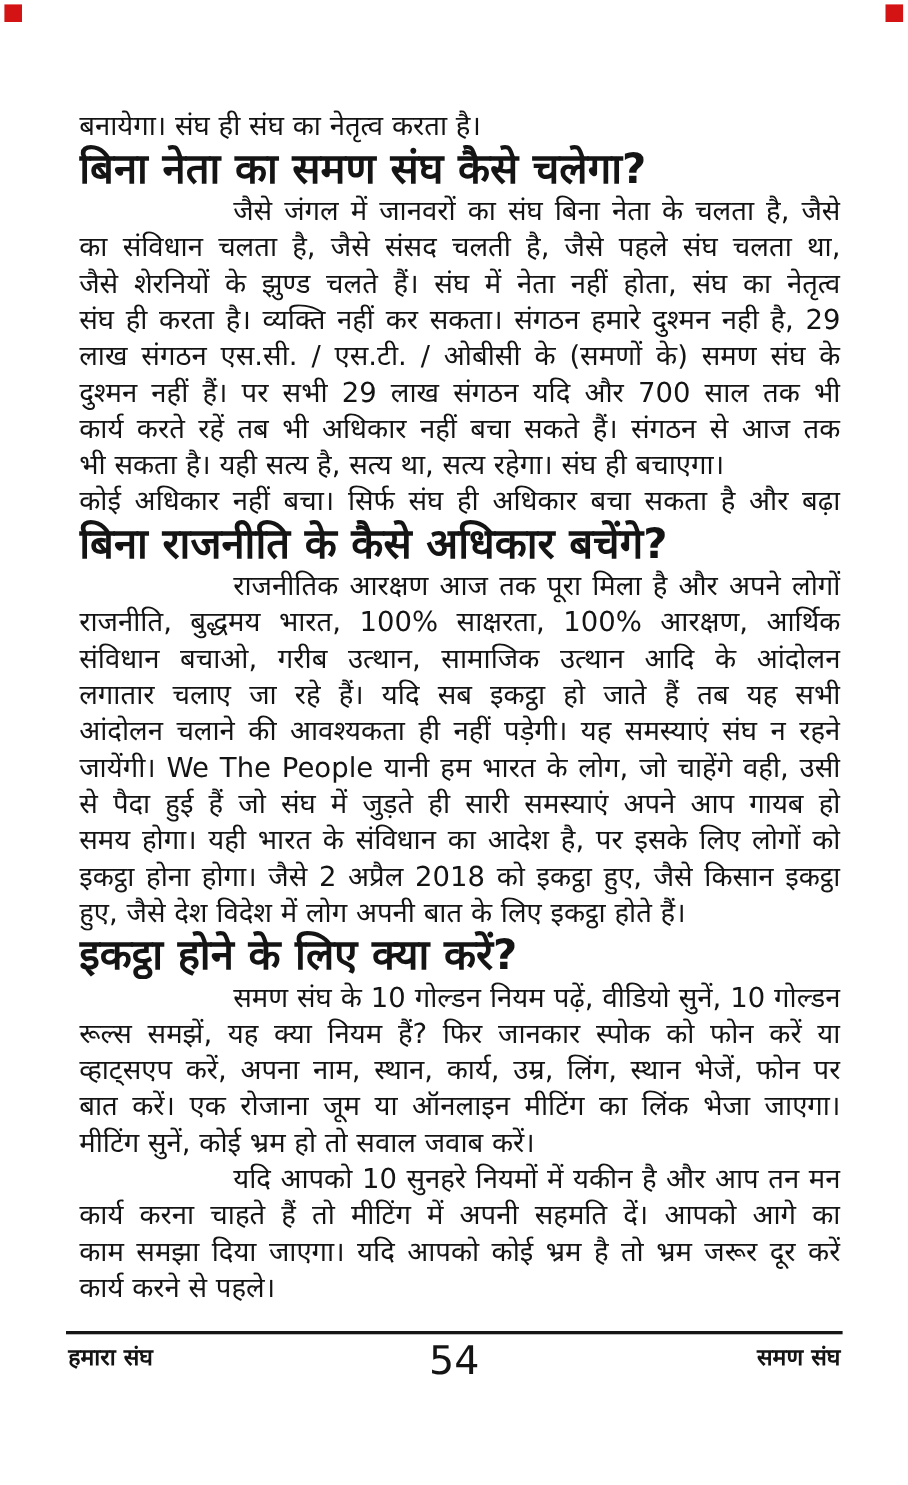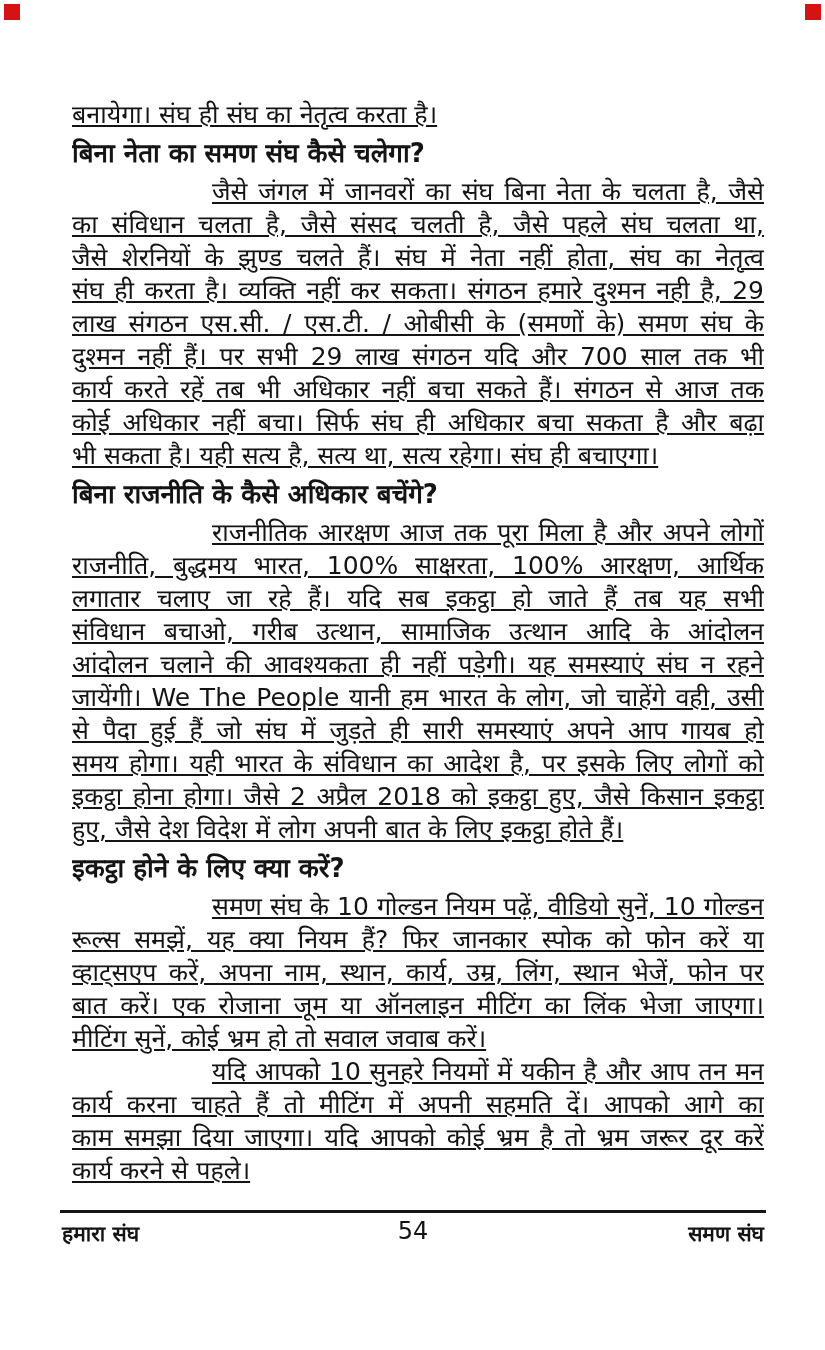--- a/index.html
+++ b/index.html
@@ -28,25 +28,25 @@
   }
   .bline {
     font-size: 25px;
     height: 33px;
     line-height: 33px;
     text-align: justify;
     text-align-last: justify;
     overflow: hidden;
     white-space: nowrap;
   }
-  .bline.justified { white-space: normal; text-decoration: underline; }
+  .bline.justified { white-space: normal; }
   .bline.last { text-align-last: left; }
   .bline.indent { text-indent: 140px; }
   .heading {
-    font-size: 26px;
+    font-size: 38px;
     font-weight: 700;
     height: 44px;
     line-height: 44px;
     overflow: hidden;
   }
   .footer {
     position: absolute;
     top: 1210px;
     left: 60px;
     width: 706px;
@@ -62,21 +62,21 @@
     font-size: 21px;
     font-weight: 700;
   }
   .footer-left  { left: 2px; }
   .footer-right { right: 2px; margin-left: 21px; }
   .footer-page {
     position: absolute;
     top: 4px;
     left: 50%;
     transform: translateX(-50%);
-    font-size: 24px;
+    font-size: 36px;
     font-weight: 400;
   }
 </style>
 </head>
 <body>
 
 <div class="page">
 
   <div class="corner-mark left" style="background: rgb(212, 20, 20);"></div>
   <div class="corner-mark right" style="background: rgb(212, 20, 20);"></div>
@@ -84,27 +84,27 @@
   <div class="content" id="content">
       <div class="bline justified last">बनायेगा। संघ ही संघ का नेतृत्व करता है।</div>
       <div class="heading">बिना नेता का समण संघ कैसे चलेगा?</div>
       <div class="bline justified indent">जैसे जंगल में जानवरों का संघ बिना नेता के चलता है, जैसे भारत</div>
       <div class="bline justified">का संविधान चलता है, जैसे संसद चलती है, जैसे पहले संघ चलता था,</div>
       <div class="bline justified">जैसे शेरनियों के झुण्ड चलते हैं। संघ में नेता नहीं होता, संघ का नेतृत्व</div>
       <div class="bline justified">संघ ही करता है। व्यक्ति नहीं कर सकता। संगठन हमारे दुश्मन नही है, 29</div>
       <div class="bline justified">लाख संगठन एस.सी. / एस.टी. / ओबीसी के (समणों के) समण संघ के</div>
       <div class="bline justified">दुश्मन नहीं हैं। पर सभी 29 लाख संगठन यदि और 700 साल तक भी</div>
       <div class="bline justified">कार्य करते रहें तब भी अधिकार नहीं बचा सकते हैं। संगठन से आज तक</div>
+      <div class="bline justified last">भी सकता है। यही सत्य है, सत्य था, सत्य रहेगा। संघ ही बचाएगा।</div>
       <div class="bline justified">कोई अधिकार नहीं बचा। सिर्फ संघ ही अधिकार बचा सकता है और बढ़ा</div>
-      <div class="bline justified last">भी सकता है। यही सत्य है, सत्य था, सत्य रहेगा। संघ ही बचाएगा।</div>
       <div class="heading">बिना राजनीति के कैसे अधिकार बचेंगे?</div>
       <div class="bline justified indent">राजनीतिक आरक्षण आज तक पूरा मिला है और अपने लोगों ने</div>
       <div class="bline justified">राजनीति, बुद्धमय भारत, 100% साक्षरता, 100% आरक्षण, आर्थिक उत्थान,</div>
+      <div class="bline justified">संविधान बचाओ, गरीब उत्थान, सामाजिक उत्थान आदि के आंदोलन</div>
       <div class="bline justified">लगातार चलाए जा रहे हैं। यदि सब इकट्ठा हो जाते हैं तब यह सभी</div>
-      <div class="bline justified">संविधान बचाओ, गरीब उत्थान, सामाजिक उत्थान आदि के आंदोलन</div>
       <div class="bline justified">आंदोलन चलाने की आवश्यकता ही नहीं पड़ेगी। यह समस्याएं संघ न रहने</div>
       <div class="bline justified">जायेंगी। We The People यानी हम भारत के लोग, जो चाहेंगे वही, उसी</div>
       <div class="bline justified">से पैदा हुई हैं जो संघ में जुड़ते ही सारी समस्याएं अपने आप गायब हो</div>
       <div class="bline justified">समय होगा। यही भारत के संविधान का आदेश है, पर इसके लिए लोगों को</div>
       <div class="bline justified">इकट्ठा होना होगा। जैसे 2 अप्रैल 2018 को इकट्ठा हुए, जैसे किसान इकट्ठा</div>
       <div class="bline justified last">हुए, जैसे देश विदेश में लोग अपनी बात के लिए इकट्ठा होते हैं।</div>
       <div class="heading">इकट्ठा होने के लिए क्या करें?</div>
       <div class="bline justified indent">समण संघ के 10 गोल्डन नियम पढ़ें, वीडियो सुनें, 10 गोल्डन</div>
       <div class="bline justified">रूल्स समझें, यह क्या नियम हैं? फिर जानकार स्पोक को फोन करें या</div>
       <div class="bline justified">व्हाट्सएप करें, अपना नाम, स्थान, कार्य, उम्र, लिंग, स्थान भेजें, फोन पर</div>

